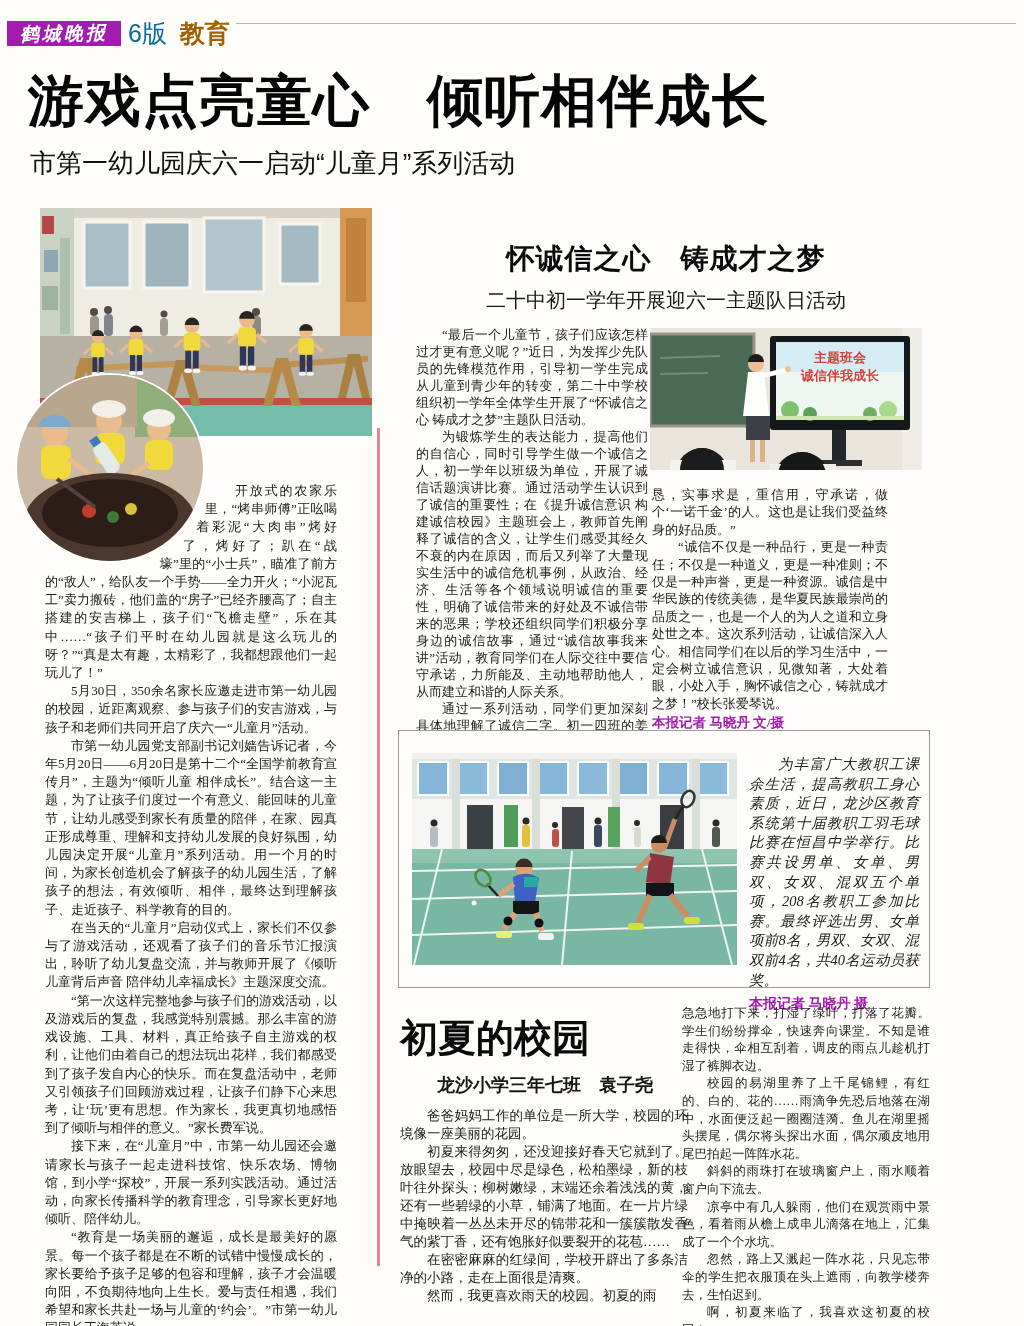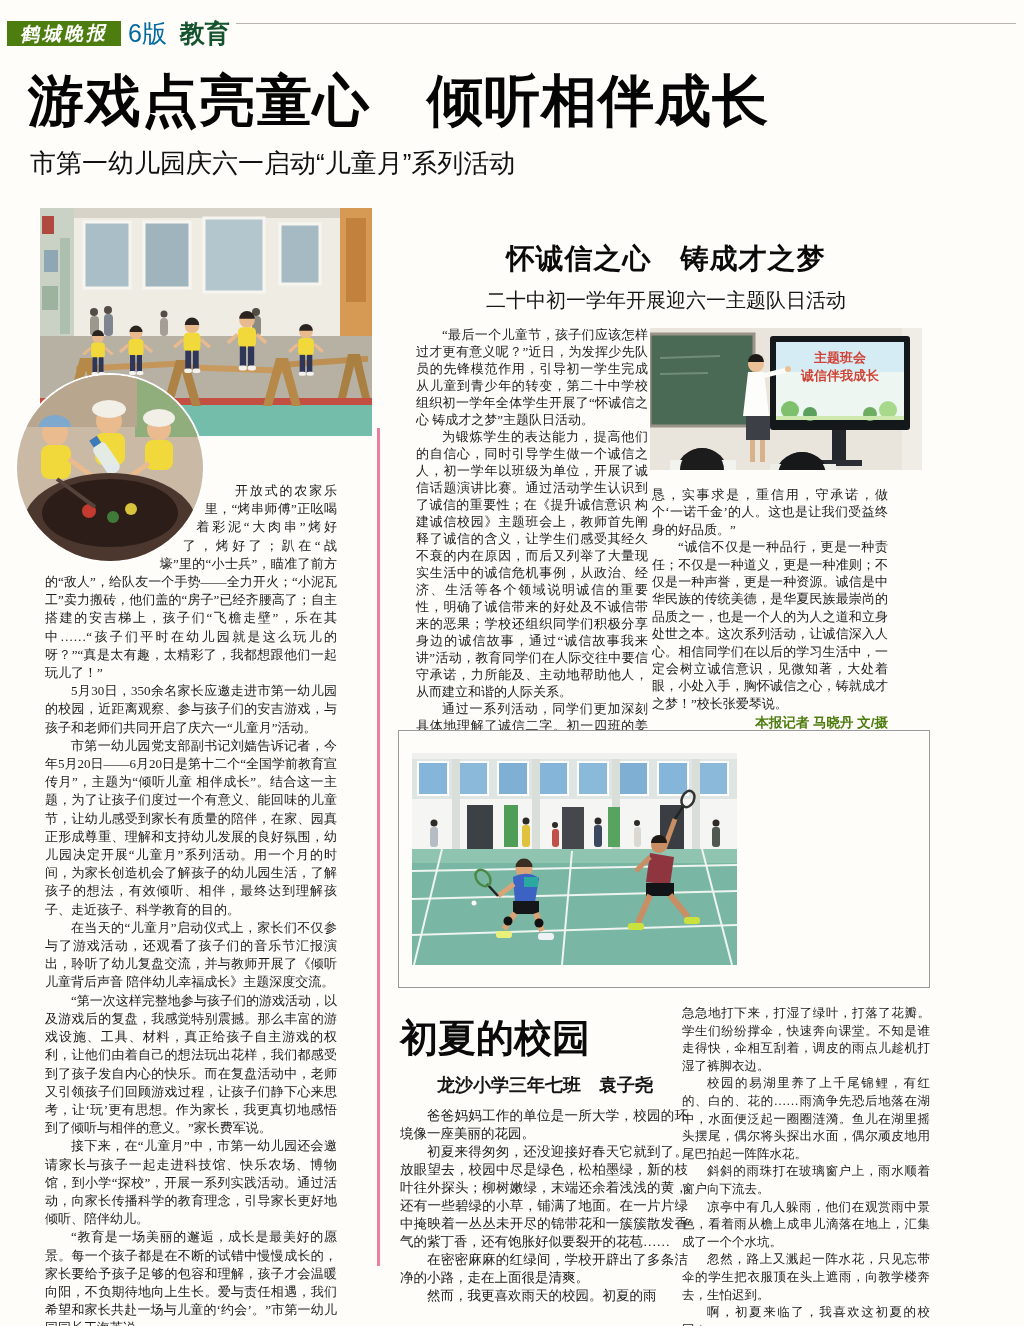--- a/index.html
+++ b/index.html
@@ -1,46 +1,46 @@
 <!DOCTYPE html>
 <html><head>
 <meta charset="utf-8">
 <style>
   html,body{margin:0;padding:0;background:#fffdf9;}
   .page{position:relative;width:1024px;height:1326px;background:#fffdf9;overflow:hidden;
         font-family:"Liberation Serif","DejaVu Serif",serif;color:#1b1b1b;}
   
-  .logo-box{position:absolute;left:7px;top:21px;width:114px;height:25px;background:#4d7c0f;
+  .logo-box{position:absolute;left:7px;top:21px;width:114px;height:25px;background:#a21caf;
             display:flex;align-items:center;justify-content:center;}
   .logo-box span{color:#fff;font-size:19px;font-weight:700;font-style:italic;letter-spacing:3px;
                  font-family:"Liberation Serif",serif;transform:rotate(-1deg);}
   .page-sec{position:absolute;left:128px;top:17px;font-family:"Liberation Sans",sans-serif;font-size:25px;}
   .page-sec .pno{font-weight:400;color:#0369a1;}
-  .page-sec .sec{font-weight:800;color:#14532d;margin-left:6px;}
+  .page-sec .sec{font-weight:800;color:#a16207;margin-left:6px;}
   .top-rule{position:absolute;left:236px;top:23px;width:780px;height:1px;background:#b7b4ae;}
   .dateline{position:absolute;right:58px;top:31px;font-family:"Liberation Sans",sans-serif;
             font-size:13.5px;color:#3a3a3a;letter-spacing:0.5px;}
   
   .headline{position:absolute;left:28px;top:64px;width:960px;font-family:"Liberation Sans",sans-serif;
             font-size:56px;font-weight:900;color:#050505;letter-spacing:1px;white-space:nowrap;}
   .subhead{position:absolute;left:30px;top:146px;font-family:"Liberation Sans",sans-serif;
            font-size:26px;font-weight:500;color:#111;}
   
   .a1{position:absolute;left:30px;top:205px;width:376px;height:1115px;}
   .a1-photo{position:absolute;left:10px;top:3px;width:332px;height:228px;display:block;}
   .a1-circle{position:absolute;left:-15px;top:168px;width:190px;height:190px;border-radius:50%;
              overflow:hidden;border:2px solid #fff;box-sizing:border-box;}
   .a1-circle svg{display:block;}
   .a1-text{position:absolute;left:15px;top:277px;width:292px;font-size:13px;line-height:18.2px;
            text-align:justify;}
   .circle-spacer{float:left;width:166px;height:86px;shape-outside:circle(100px at 65px -14px);}
   p.np{margin:0;text-indent:2em;}
   p.noind{text-indent:0;}
-  .credit{font-family:Liberation Sans, sans-serif;font-weight:700;text-align:right;
-          font-size:13.5px;color:#4d7c0f;margin-top:2px;}
+  .credit{font-family:Liberation Serif, serif;font-weight:700;text-align:left;
+          font-size:13.5px;color:#a21caf;margin-top:2px;}
   
   .divider{position:absolute;left:377px;top:428px;width:2.5px;height:838px;background:#e8809c;}
   
   .a2{position:absolute;left:400px;top:240px;width:532px;height:480px;}
   .a2-title{text-align:center;font-family:"Liberation Sans",sans-serif;font-size:28px;
             font-weight:800;color:#0a0a0a;letter-spacing:1px;margin:0;}
   .a2-sub{text-align:center;font-family:"Liberation Sans",sans-serif;font-size:20px;
           font-weight:500;color:#161616;margin-top:9px;}
   .a2-col1{position:absolute;left:16px;top:86px;width:232px;font-size:13px;line-height:17px;
            text-align:justify;}
@@ -317,20 +317,24 @@
         <path d="M238 100 l24 4 -4 28 -24 -3 z" fill="#8e3540"></path>
         <line x1="238" y1="104" x2="224" y2="118" stroke="#c98e63" stroke-width="5"></line>
         <rect x="234" y="130" width="28" height="13" fill="#131418"></rect>
         <line x1="238" y1="142" x2="226" y2="170" stroke="#c98e63" stroke-width="6"></line>
         <line x1="258" y1="142" x2="276" y2="164" stroke="#c98e63" stroke-width="6"></line>
         <rect x="216" y="170" width="16" height="7" rx="3" fill="#cbe23e"></rect>
         <rect x="272" y="164" width="16" height="7" rx="3" fill="#cbe23e"></rect>
       </g>
       <circle cx="62" cy="150" r="2.5" fill="#fdfdfa"></circle>
     </svg>
+    <div class="bd-caption">
+      <p class="np">为丰富广大教职工课余生活，提高教职工身心素质，近日，龙沙区教育系统第十届教职工羽毛球比赛在恒昌中学举行。比赛共设男单、女单、男双、女双、混双五个单项，208名教职工参加比赛。最终评选出男、女单项前8名，男双、女双、混双前4名，共40名运动员获奖。</p>
+      <div class="credit">本报记者 马晓丹 摄</div>
+    </div>
   </div>
 
   <div class="a3">
     <h2 class="a3-title">初夏的校园</h2>
     <div class="a3-byline">龙沙小学三年七班　袁子尧</div>
     <div class="a3-col1">
       <p class="np">爸爸妈妈工作的单位是一所大学，校园的环境像一座美丽的花园。</p>
       <p class="np">初夏来得匆匆，还没迎接好春天它就到了。放眼望去，校园中尽是绿色，松柏墨绿，新的枝叶往外探头；柳树嫩绿，末端还余着浅浅的黄，还有一些碧绿的小草，铺满了地面。在一片片绿中掩映着一丛丛未开尽的锦带花和一簇簇散发香气的紫丁香，还有饱胀好似要裂开的花苞……</p>
       <p class="np">在密密麻麻的红绿间，学校开辟出了多条洁净的小路，走在上面很是清爽。</p>
       <p class="np">然而，我更喜欢雨天的校园。初夏的雨</p>

